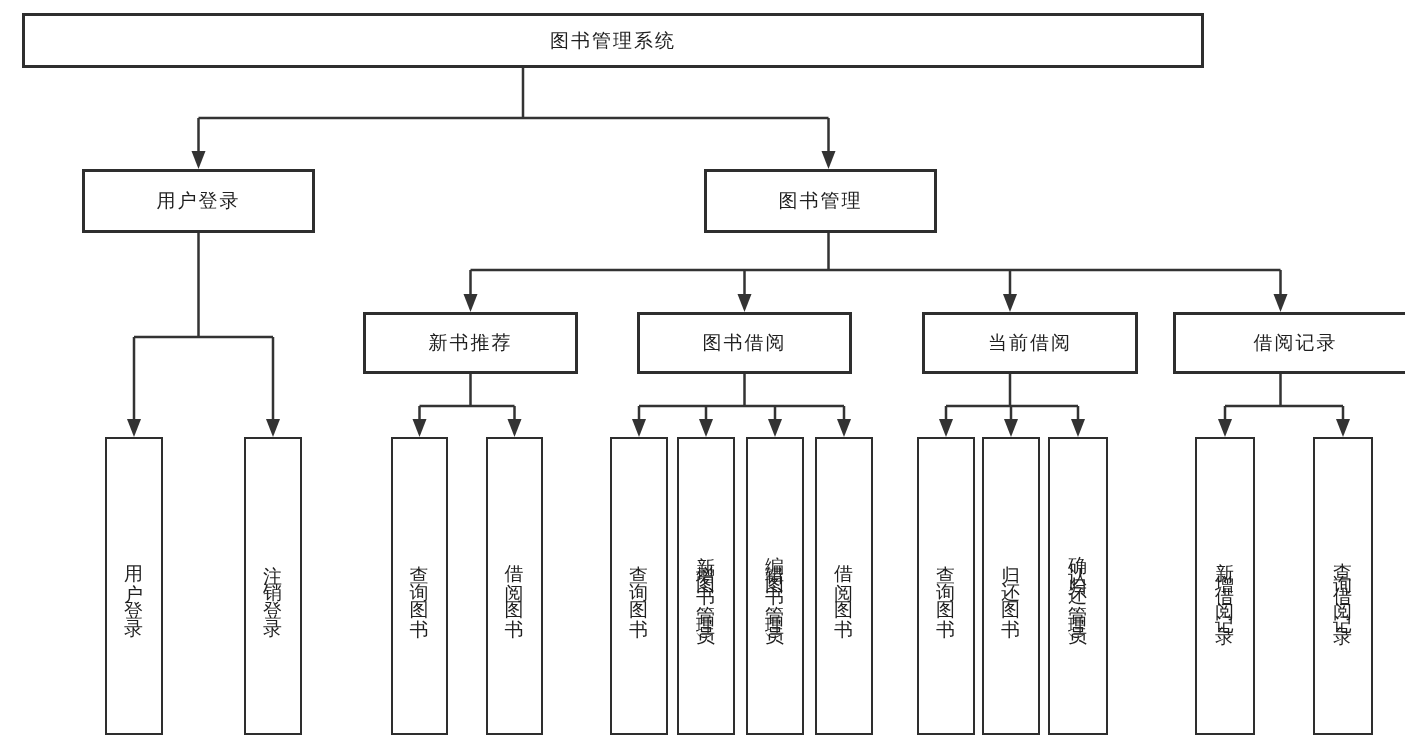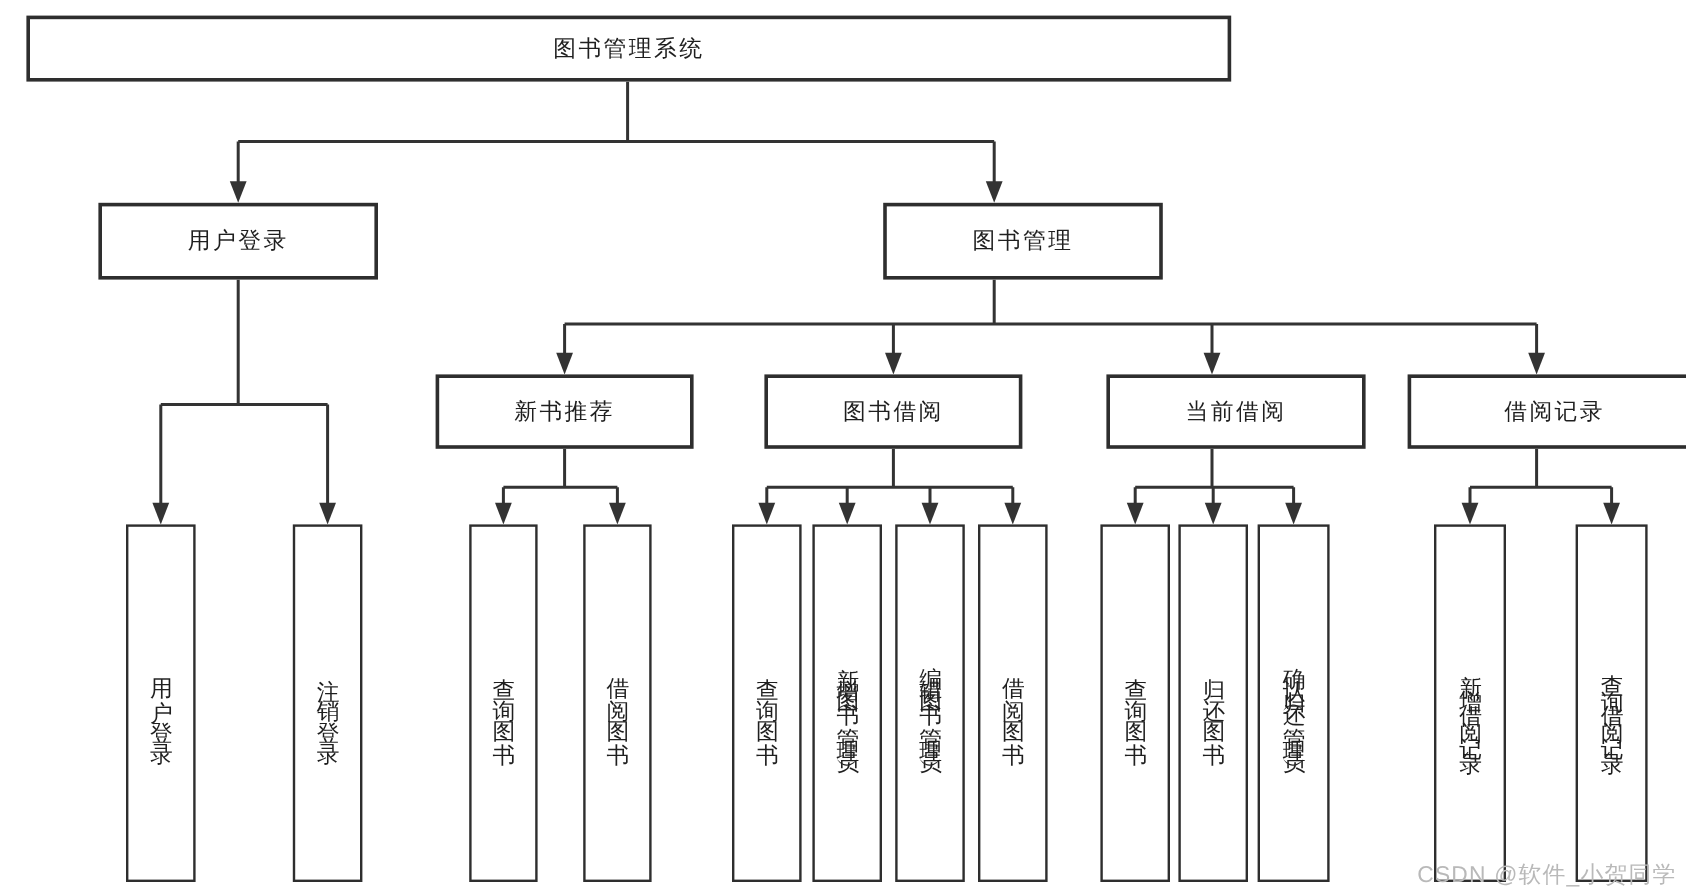--- a/index.html
+++ b/index.html
@@ -74,24 +74,24 @@
       <polygon points="1004,419 1018,419 1011,437"></polygon>
       <polygon points="1071,419 1085,419 1078,437"></polygon>
     </g>
     <g>
       <path d="M1280.5,374 L1280.5,406 M1225,406 L1343,406 M1225,406 L1225,428 M1343,406 L1343,428"></path>
       <polygon points="1218,419 1232,419 1225,437"></polygon>
       <polygon points="1336,419 1350,419 1343,437"></polygon>
     </g>
   </svg>
 
-  <div class="node" style="left:22px; top:13px; width:1004px; height:55px;">图书管理系统</div>
+  <div class="node" style="left:22px; top:13px; width:1182px; height:55px;">图书管理系统</div>
 
   <div class="node" style="left:82px; top:169px; width:233px; height:64px;">用户登录</div>
-  <div class="node" style="left:736px; top:169px; width:233px; height:64px;">图书管理</div>
+  <div class="node" style="left:704px; top:169px; width:233px; height:64px;">图书管理</div>
 
   <div class="node" style="left:637px; top:312px; width:215px; height:62px;">图书借阅</div>
   <div class="node" style="left:363px; top:312px; width:215px; height:62px;">新书推荐</div>
   <div class="node" style="left:922px; top:312px; width:216px; height:62px;">当前借阅</div>
   <div class="node" style="left:1173px; top:312px; width:245px; height:62px;">借阅记录</div>
 
   <div class="leaf sp-wide" style="left:105px; width:58px;">
       <span>用户登录</span>
     </div>
   <div class="leaf sp-wide" style="left:244px; width:58px;">
@@ -128,15 +128,14 @@
       <span>确认归还（管理员）</span>
     </div>
 
   <div class="leaf sp-mid" style="left:1195px; width:60px;">
       <span>新增借阅记录</span>
     </div>
   <div class="leaf sp-mid" style="left:1313px; width:60px;">
       <span>查询借阅记录</span>
     </div>
 
-  <div class="watermark">CSDN @软件_小贺同学</div>
 
 </div>
 
 </body></html>

